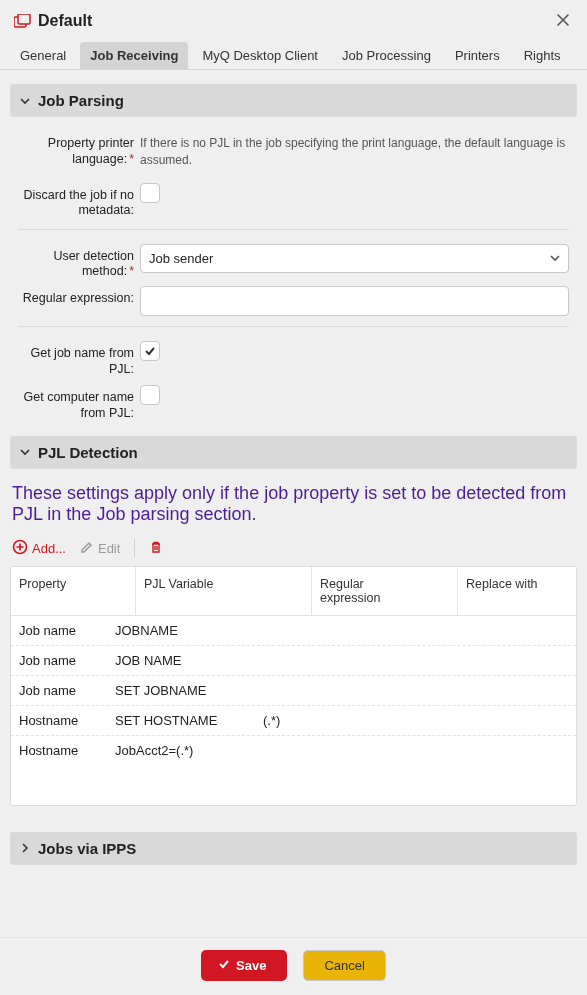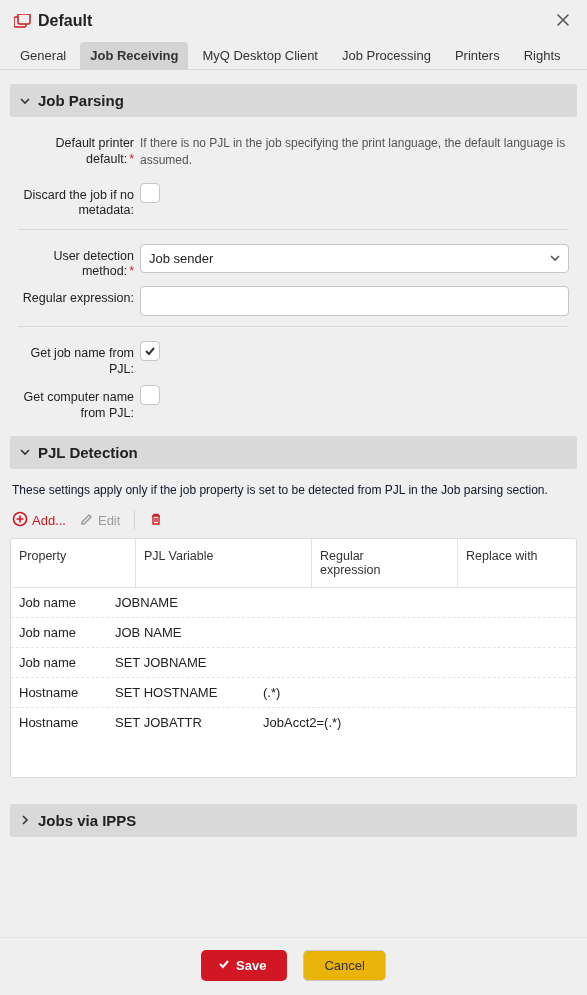--- a/index.html
+++ b/index.html
@@ -102,21 +102,21 @@
     width: 20px; height: 20px;
     border: 1px solid #c7c7c7;
     border-radius: 4px;
     background: #fff;
     display: inline-flex; align-items: center; justify-content: center;
     cursor: pointer;
   }
   .checkbox svg { display: none; }
   .checkbox.checked svg { display: block; }
   hr.sep { border: none; border-top: 1px solid #dadada; margin: 10px 0 14px 0; }
-  .section-note { color: #0f172a; font-size: 12px; padding: 0 2px 14px 2px; }
+  .section-note { color: #4c1d95; font-size: 18px; padding: 0 2px 14px 2px; }
   
   .tbl-toolbar {
     display: flex; align-items: center; gap: 14px; padding: 0 2px 8px 2px;
   }
   .tool { display:flex; align-items:center; gap:4px; cursor:pointer; font-size:13px; }
   .tool.add { color:#d11724; }
   .tool.edit { color:#9b9b9b; }
   .tool.del { color:#d11724; }
   .vsep { width:1px; height:18px; background:#d0d0d0; }
   
@@ -198,21 +198,21 @@
             <path d="M1 3 L5 7 L9 3" fill="none" stroke="#333" stroke-width="1.6"></path>
           </svg>
       </span>
       <span>Job Parsing</span>
     </div>
 
     <div class="section-body">
 
       <div class="row">
         <div class="label-col">
-          <span>Default printer default:</span><span class="req">*</span>
+          <span>Property printer language:</span><span class="req">*</span>
         </div>
         <div class="field-col">
           <div class="helper">If there is no PJL in the job specifying the print language, the default language is assumed.</div>
         </div>
       </div>
 
       <div class="row">
         <div class="label-col">Discard the job if no metadata:</div>
         <div class="field-col">
           <span class="checkbox">
@@ -336,21 +336,20 @@
             <div class="cell c4"></div>
           </div>
           <div class="trow">
             <div class="cell c1">Hostname</div>
             <div class="cell c2">SET HOSTNAME</div>
             <div class="cell c3">(.*)</div>
             <div class="cell c4"></div>
           </div>
           <div class="trow">
             <div class="cell c1">Hostname</div>
-            <div class="cell c2">SET JOBATTR</div>
             <div class="cell c3">JobAcct2=(.*)</div>
             <div class="cell c4"></div>
           </div>
         </div>
       <div class="tbl-pad"></div>
     </div>
 
     <div style="height:26px;"></div>
 
     <div class="section-head closed">

